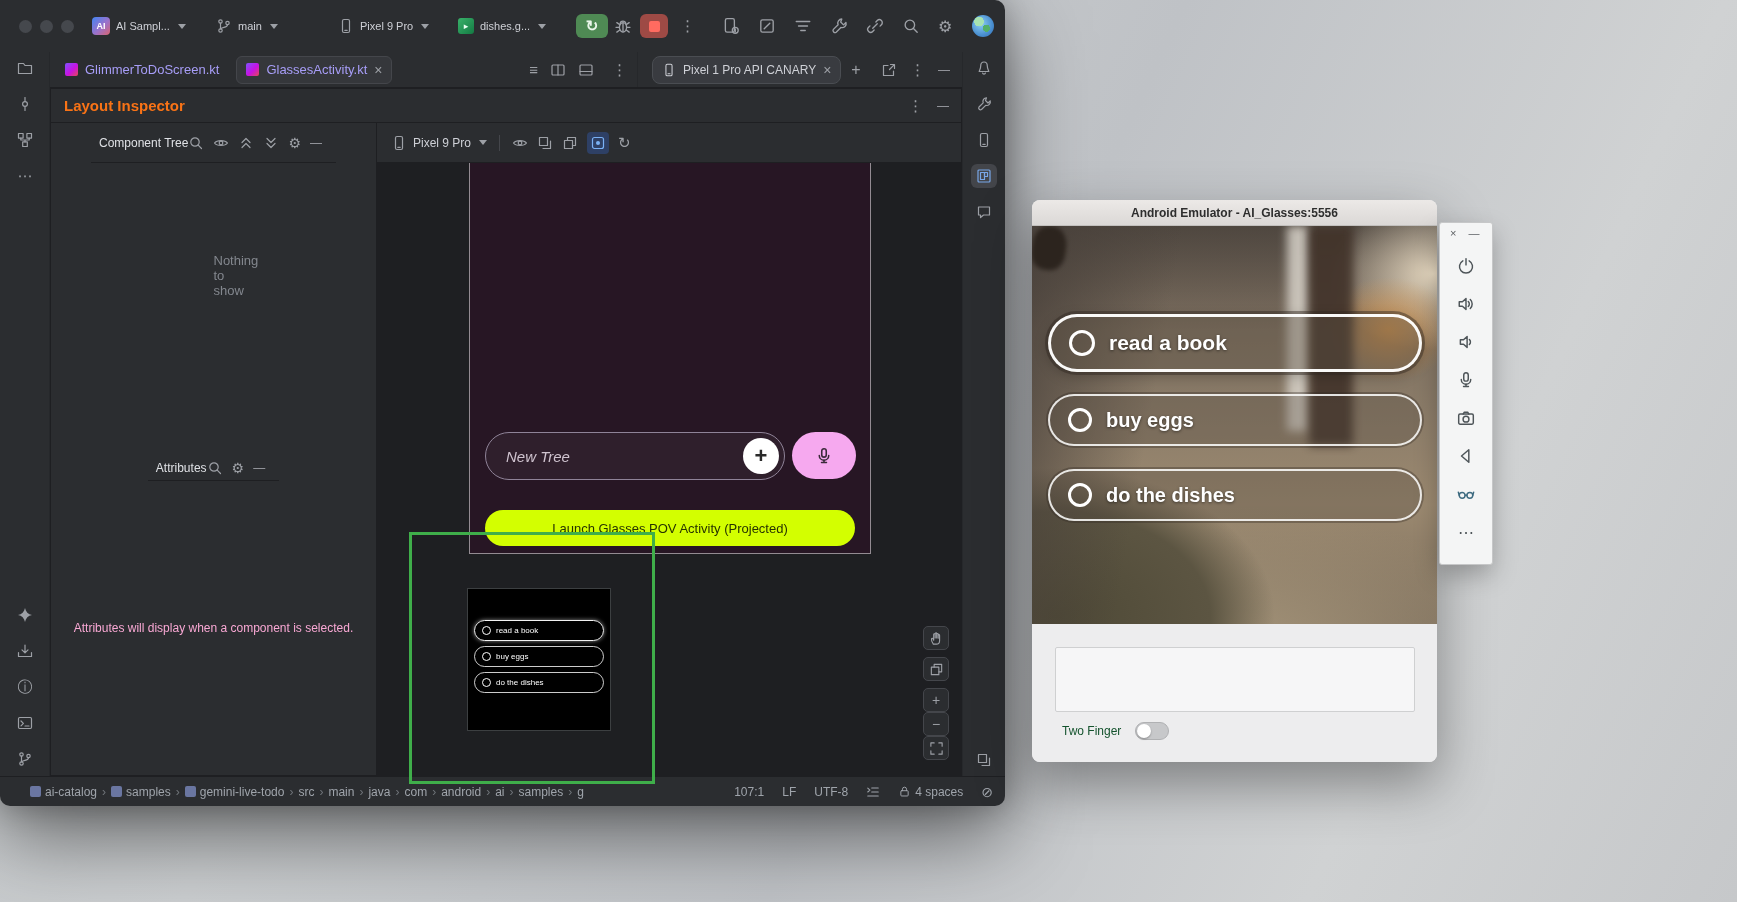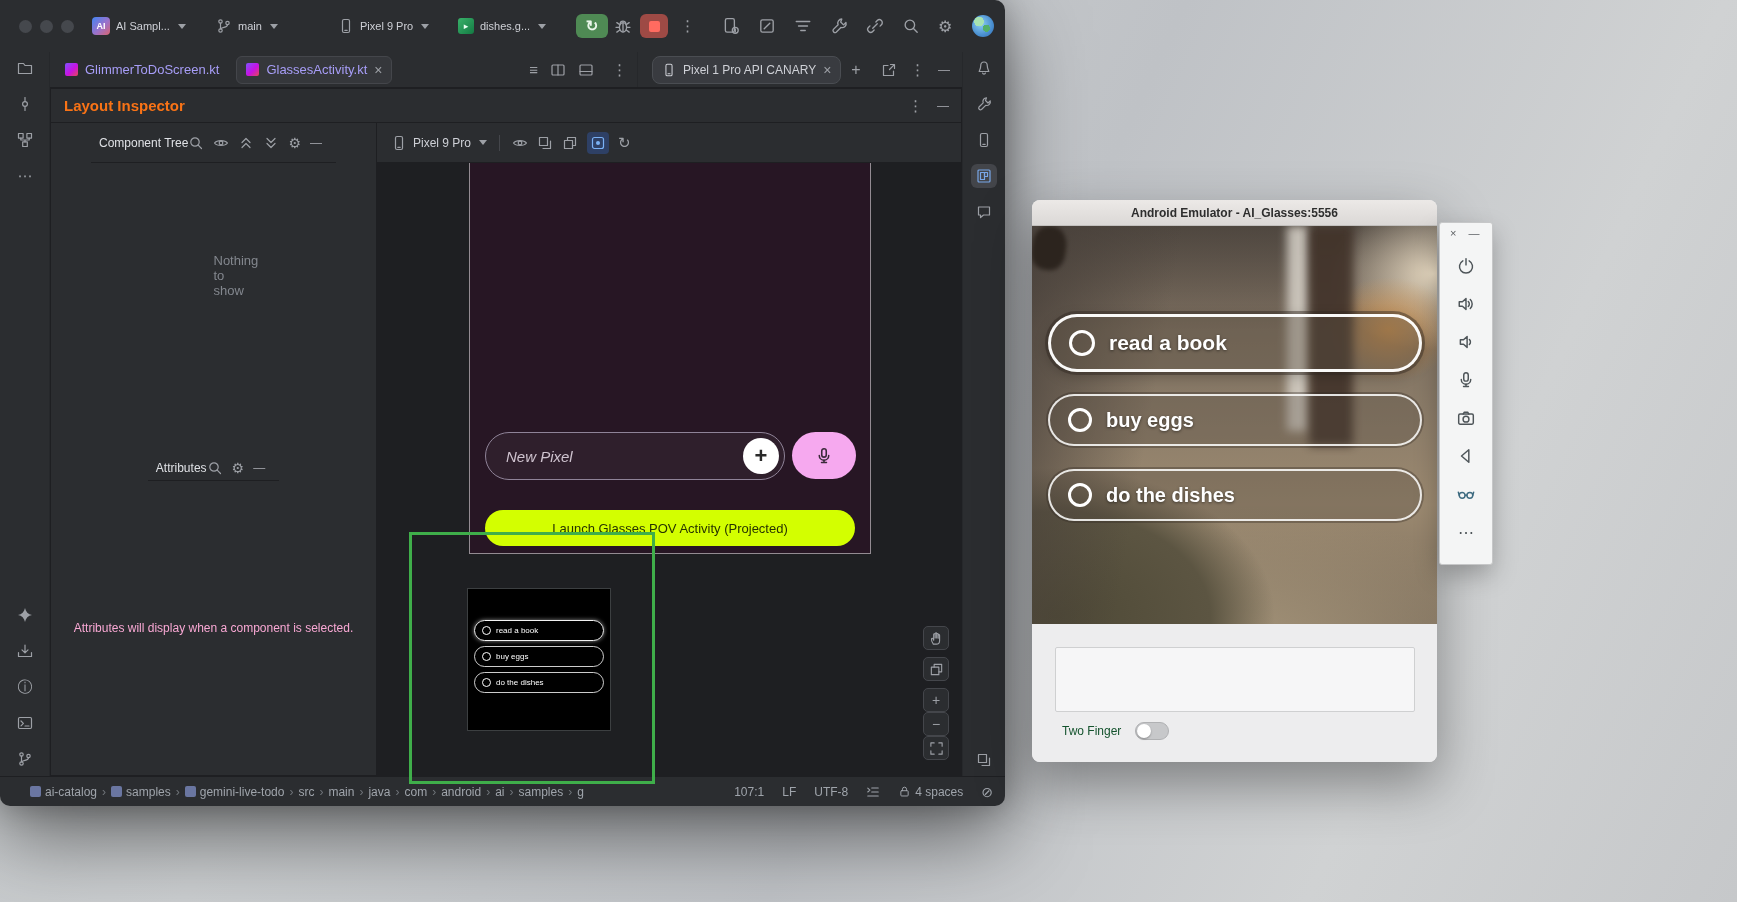--- a/index.html
+++ b/index.html
@@ -602,21 +602,21 @@
                 </svg>
               </span>
             <span class="glyph" style="font-size:15px">↻</span>
           </div>
         </div>
 
         <div class="canvas">
 
           <div class="phone">
             <div class="newtask-pill">
-              <span class="newtask-ph">New Pixel</span>
+              <span class="newtask-ph">New Tree</span>
               <span class="add-circle">
                   <span>+</span>
                 </span>
             </div>
             <div class="mic-pill">
               <svg class="ic" style="width:18px;height:18px;stroke-width:1.4">
                   <use href="#i-mic"></use>
                 </svg>
             </div>
             <div class="launch-btn">

